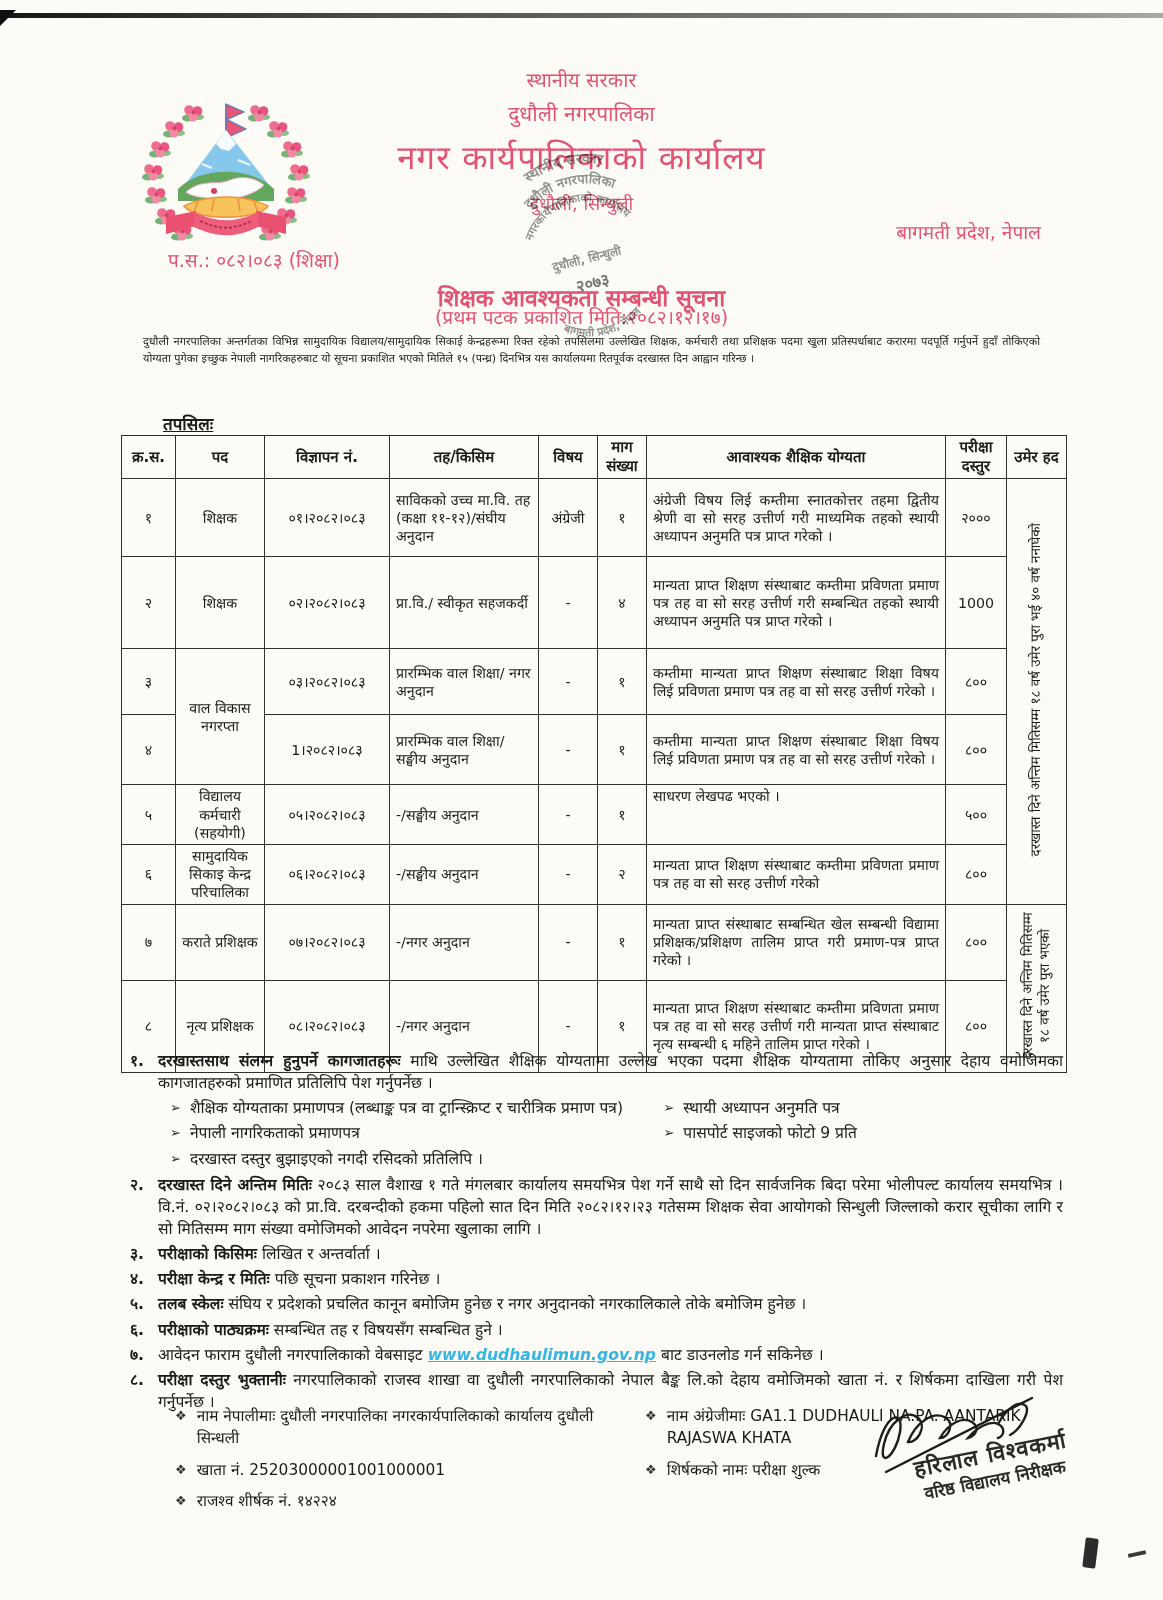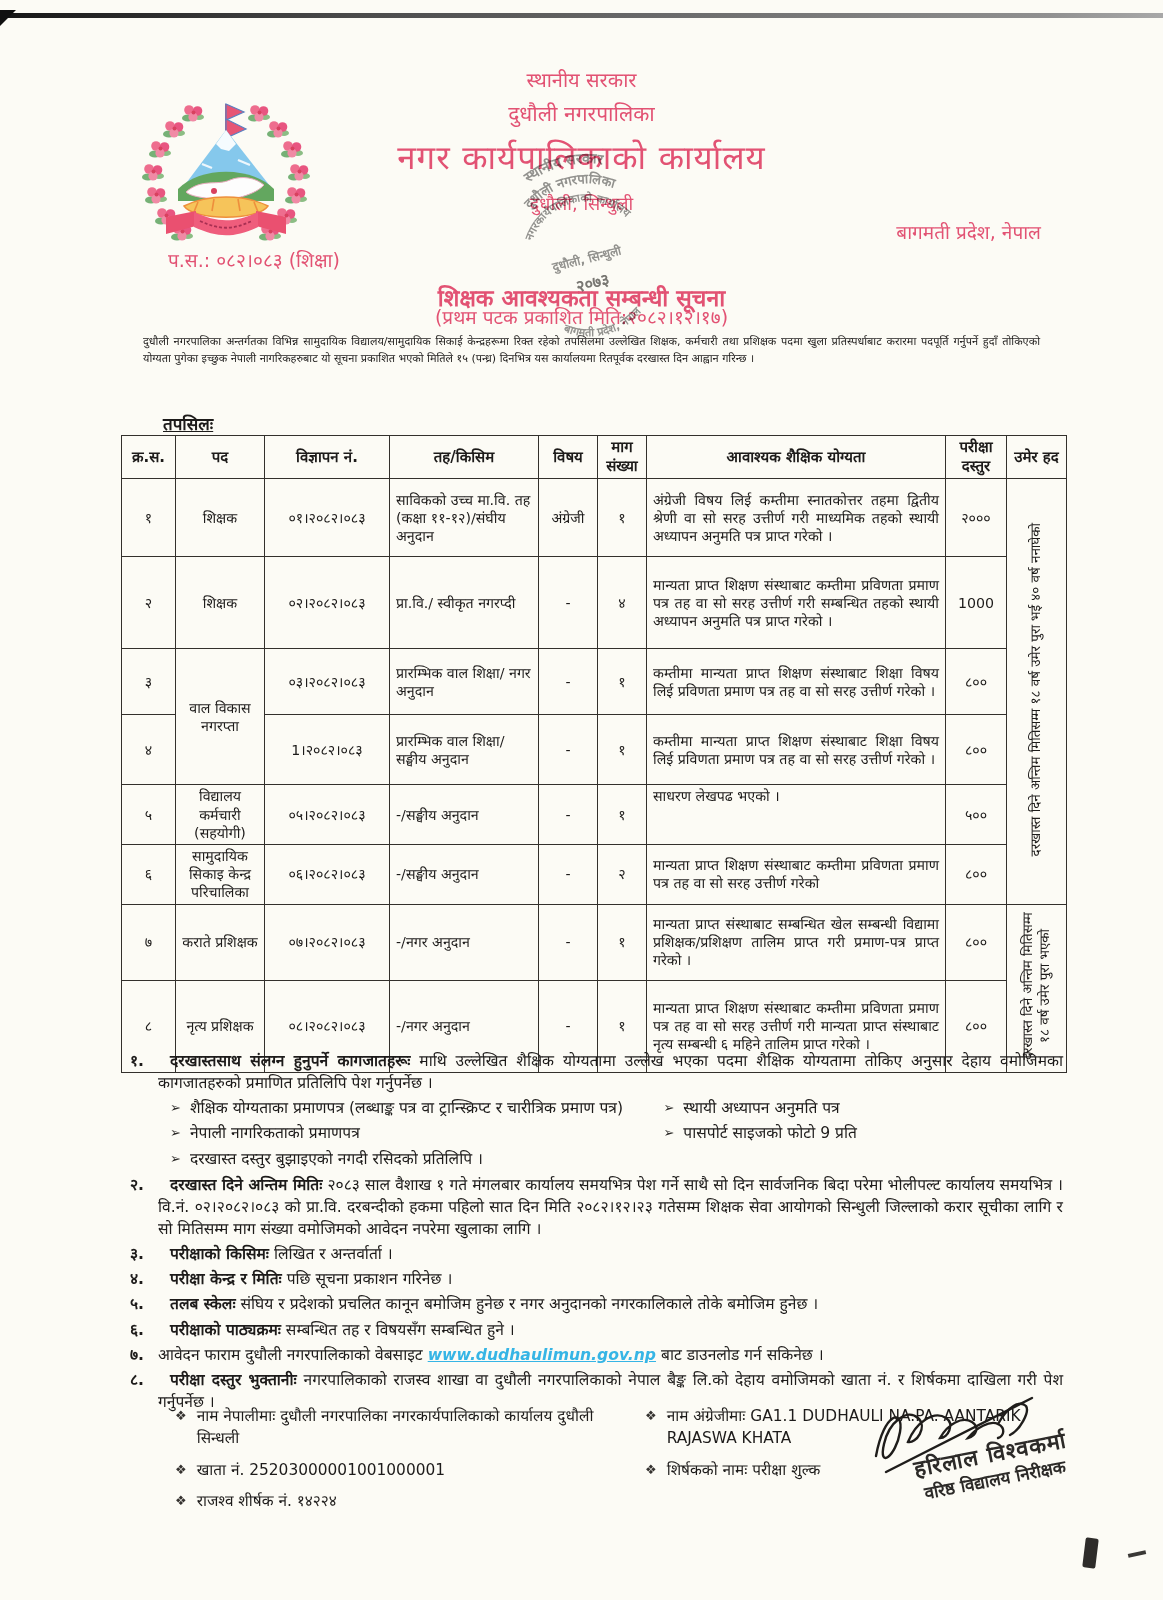--- a/index.html
+++ b/index.html
@@ -57,21 +57,21 @@
   .agecell{padding:2px;}
   .vert{display:inline-block;writing-mode:vertical-rl;transform:rotate(180deg);
     font-size:13.4px;line-height:1.25;}
   .vert-tall{max-height:545px;}
   .vert-short{max-height:150px;}
 
   
   .notes{position:absolute;left:130px;top:1050px;width:933px;font-size:15.6px;line-height:1.42;}
   .note{position:relative;padding-left:28px;margin-bottom:3px;text-align:justify;}
   .nno{position:absolute;left:0;top:0;font-weight:bold;}
-  .nbold{font-weight:bold;margin-left:12px;}
+  .nbold{font-weight:bold;}
   .bullets{display:flex;gap:26px;margin:3px 0 4px 12px;}
   .bcol{display:flex;flex-direction:column;gap:3px;}
   .bcol-left{width:468px;}
   .bcol-right{width:400px;}
   .bitem{display:flex;gap:9px;align-items:flex-start;}
   .ar{flex:0 0 auto;font-size:13px;padding-top:2px;color:#2a2826;}
   .site-link{color:var(--link-blue);font-style:italic;text-decoration:underline;font-weight:bold;}
 
   
   .accounts{position:absolute;left:175px;top:1405px;width:888px;font-size:15.4px;line-height:1.45;}
@@ -217,21 +217,21 @@
         <td class="qual">अंग्रेजी विषय लिई कम्तीमा स्नातकोत्तर तहमा द्वितीय श्रेणी वा सो सरह उत्तीर्ण गरी माध्यमिक तहको स्थायी अध्यापन अनुमति पत्र प्राप्त गरेको ।</td>
         <td>२०००</td>
         <td class="agecell" rowspan="6">
           <div class="vert vert-tall">दरखास्त दिने अन्तिम मितिसम्म १८ वर्ष उमेर पुरा भई ४० वर्ष ननाघेको</div>
         </td>
       </tr>
       <tr class="r2">
         <td>२</td>
         <td>शिक्षक</td>
         <td>०२।२०८२।०८३</td>
-        <td class="lt">प्रा.वि./ स्वीकृत नगरप्दी</td>
+        <td class="lt">प्रा.वि./ स्वीकृत सहजकर्दी</td>
         <td>-</td>
         <td>४</td>
         <td class="qual">मान्यता प्राप्त शिक्षण संस्थाबाट कम्तीमा प्रविणता प्रमाण पत्र तह वा सो सरह उत्तीर्ण गरी सम्बन्धित तहको स्थायी अध्यापन अनुमति पत्र प्राप्त गरेको ।</td>
         <td>1000</td>
       </tr>
       <tr class="r3">
         <td>३</td>
         <td rowspan="2">वाल विकास नगरप्ता</td>
         <td>०३।२०८२।०८३</td>
         <td class="lt">प्रारम्भिक वाल शिक्षा/ नगर अनुदान</td>

